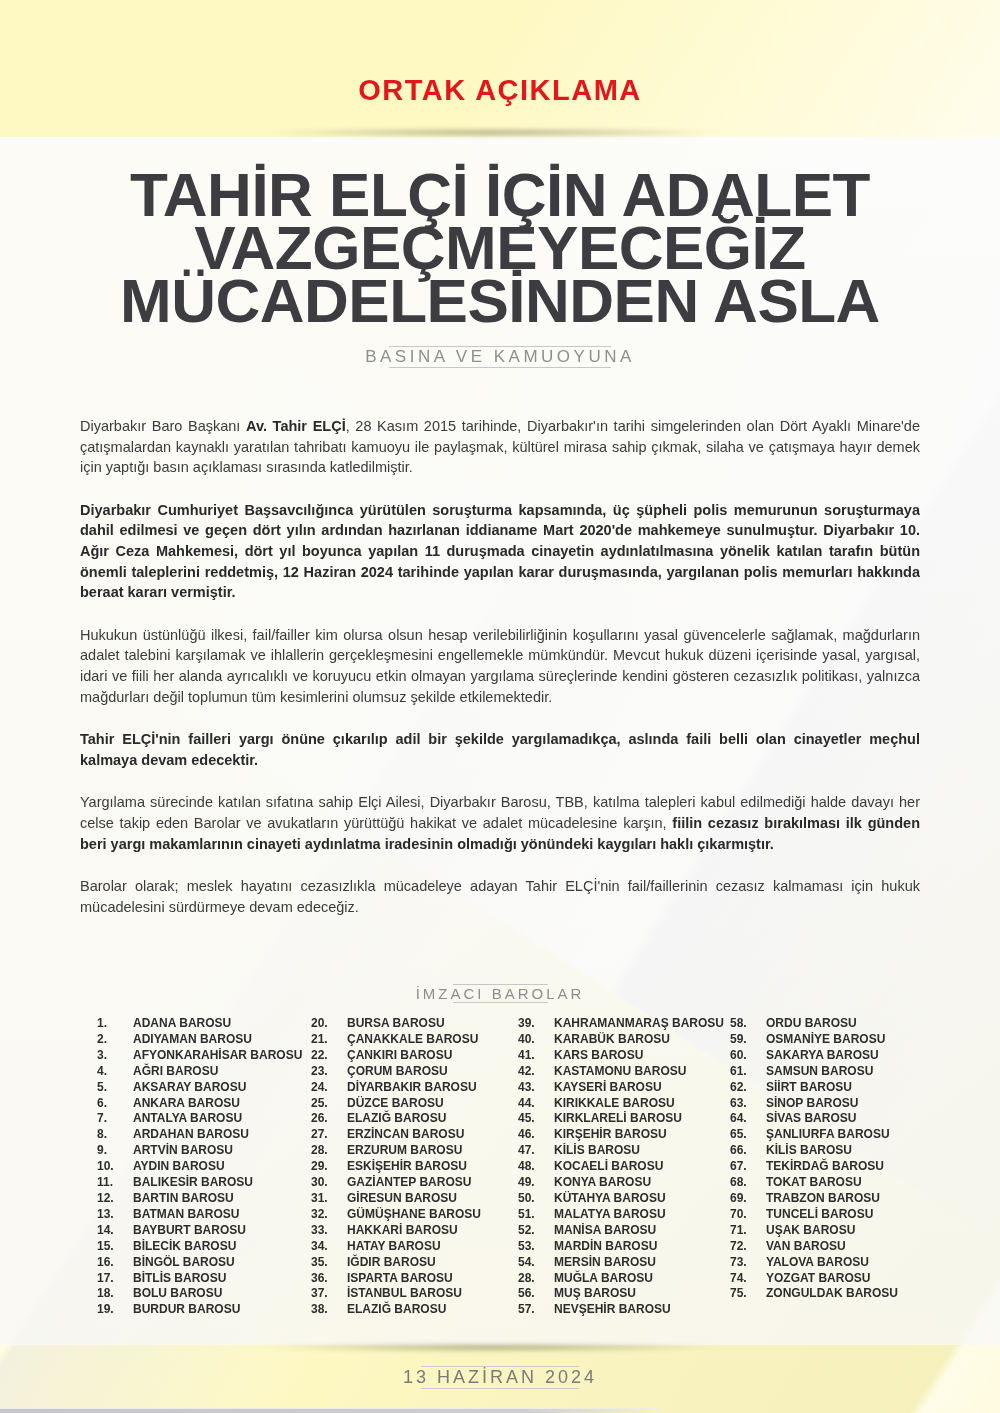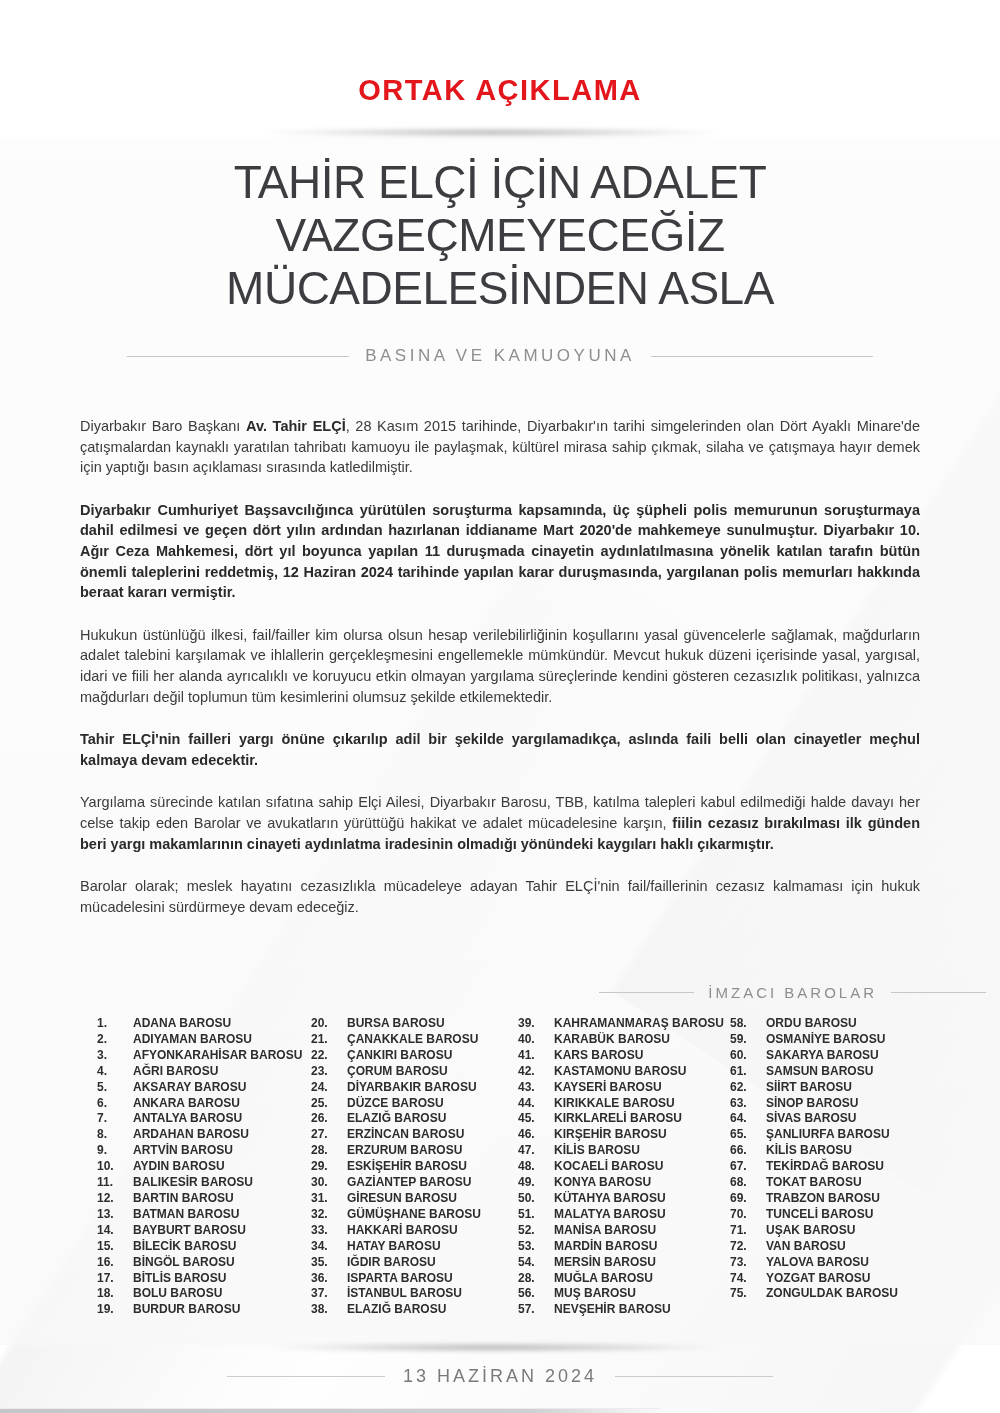--- a/index.html
+++ b/index.html
@@ -1,20 +1,20 @@
 <!DOCTYPE html>
 <html><head>
 <meta charset="utf-8">
 <style>
   * { margin:0; padding:0; box-sizing:border-box; }
   html,body { background:#e7e7e9; }
   body { font-family:"Liberation Sans", sans-serif; }
   .page {
     position:relative; width:1000px; height:1413px; margin:0 auto;
-    background:#ffffff; overflow:hidden;
+    background:#fef9c3; overflow:hidden;
   }
   
   .diag { position:absolute; pointer-events:none; }
   .diag-1 { top:-420px; right:-520px; width:1100px; height:1500px;
     transform:rotate(33deg);
     background:linear-gradient(90deg, rgba(255,255,255,0) 0%, rgba(255,255,255,.85) 55%, rgba(228,228,231,.9) 56%, rgba(240,240,242,0) 100%); }
   .diag-2 { bottom:-500px; right:-420px; width:1000px; height:1400px;
     transform:rotate(33deg);
     background:linear-gradient(90deg, rgba(0,0,0,0) 0%, rgba(0,0,0,.035) 60%, rgba(255,255,255,.6) 61%, rgba(255,255,255,0) 100%); }
   .diag-3 { top:300px; left:-500px; width:900px; height:1600px;
@@ -27,24 +27,24 @@
     background:radial-gradient(ellipse 50% 50% at 50% 50%, rgba(0,0,0,.30) 0%, rgba(0,0,0,0) 72%);
     filter:blur(2px); }
   .streak.top { top:126px; }
   .streak.bottom { top:1341px; }
   .bottom-bar { position:absolute; bottom:0; left:0; height:5px; width:660px;
     background:linear-gradient(90deg, #c6c6c8 0%, #cfcfd1 80%, rgba(207,207,209,0) 100%);
     border-top:1px solid #ececee; }
 
   .kicker { position:absolute; top:74px; width:100%; text-align:center;
     font-size:29px; font-weight:bold; letter-spacing:1.5px; color:#e2161b; }
-  .title { position:absolute; top:156px; width:100%; text-align:center;
-    font-size:46px; line-height:53px; font-weight:normal; letter-spacing:-.5px; color:#3d3d41; }
-
-  .rule-row { position:absolute; width:100%; display:flex; align-items:center; justify-content:center; }
+  .title { position:absolute; top:168px; width:100%; text-align:center;
+    font-size:62px; line-height:53px; font-weight:bold; letter-spacing:-.5px; color:#3d3d41; }
+
+  .rule-row { position:absolute; width:100%; display:flex; align-items:center; justify-content:center;flex-direction:column; }
   .rule-row .line { height:1px; background:#c7c7c9; }
   .rule-row .label { color:#8e8e8e; white-space:nowrap; }
   .subtitle-row { top:346px; }
   .subtitle-row .line { width:222px; margin:0 16px; }
   .subtitle-row .label { font-size:17px; letter-spacing:3.5px; }
   .signers-row { top:984px;justify-content:flex-end; }
   .signers-row .line { width:95px; margin:0 14px; }
   .signers-row .label { font-size:15px; letter-spacing:3px; }
   .footer-row { top:1366px; }
   .footer-row .line { width:158px; margin:0 18px; background:#cccccd; }

